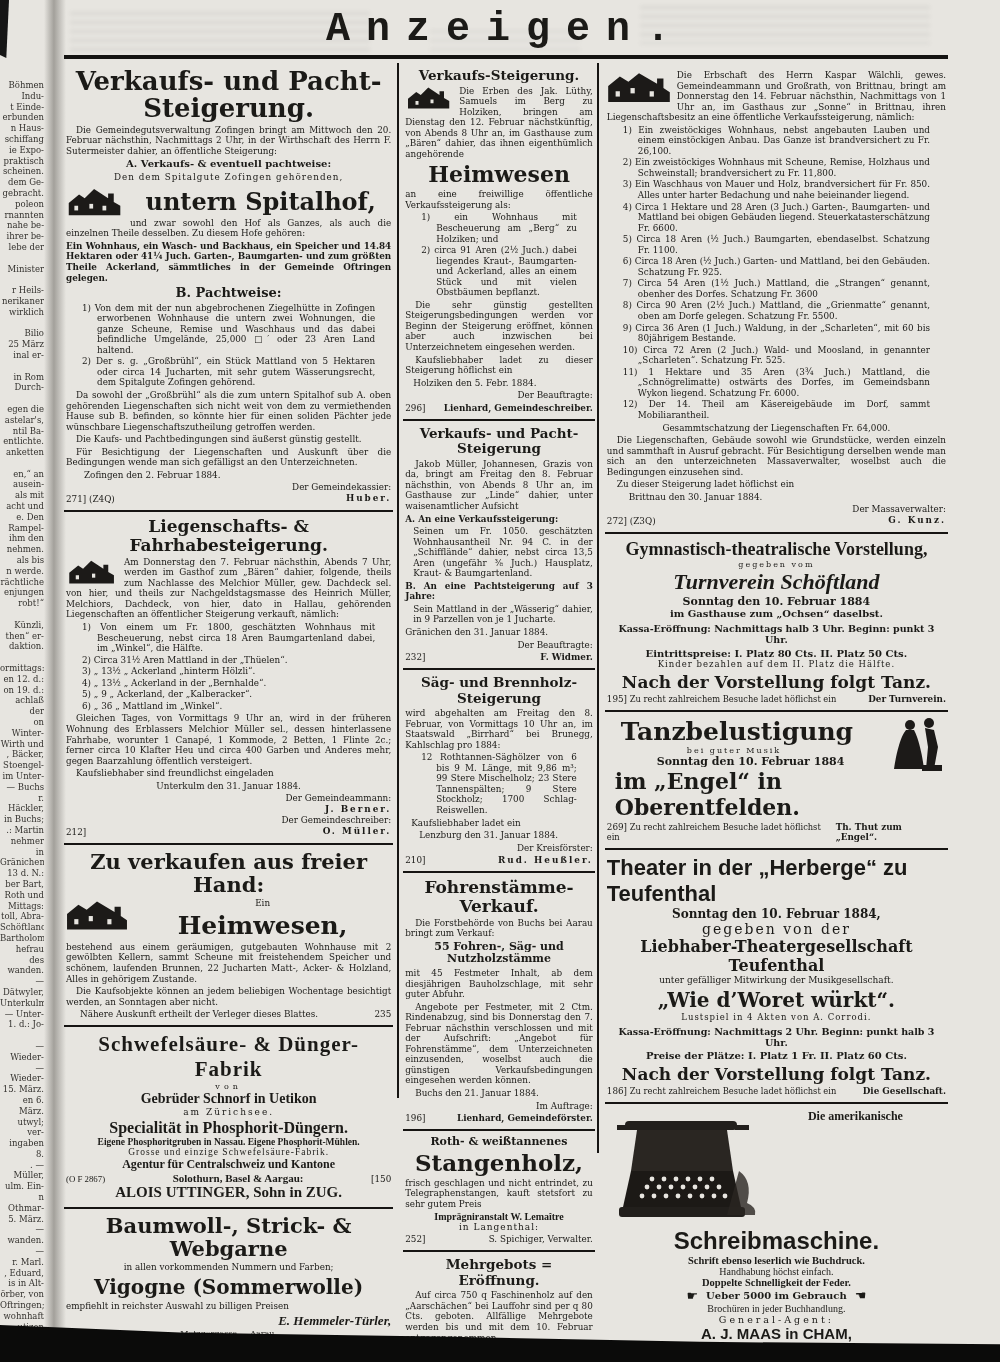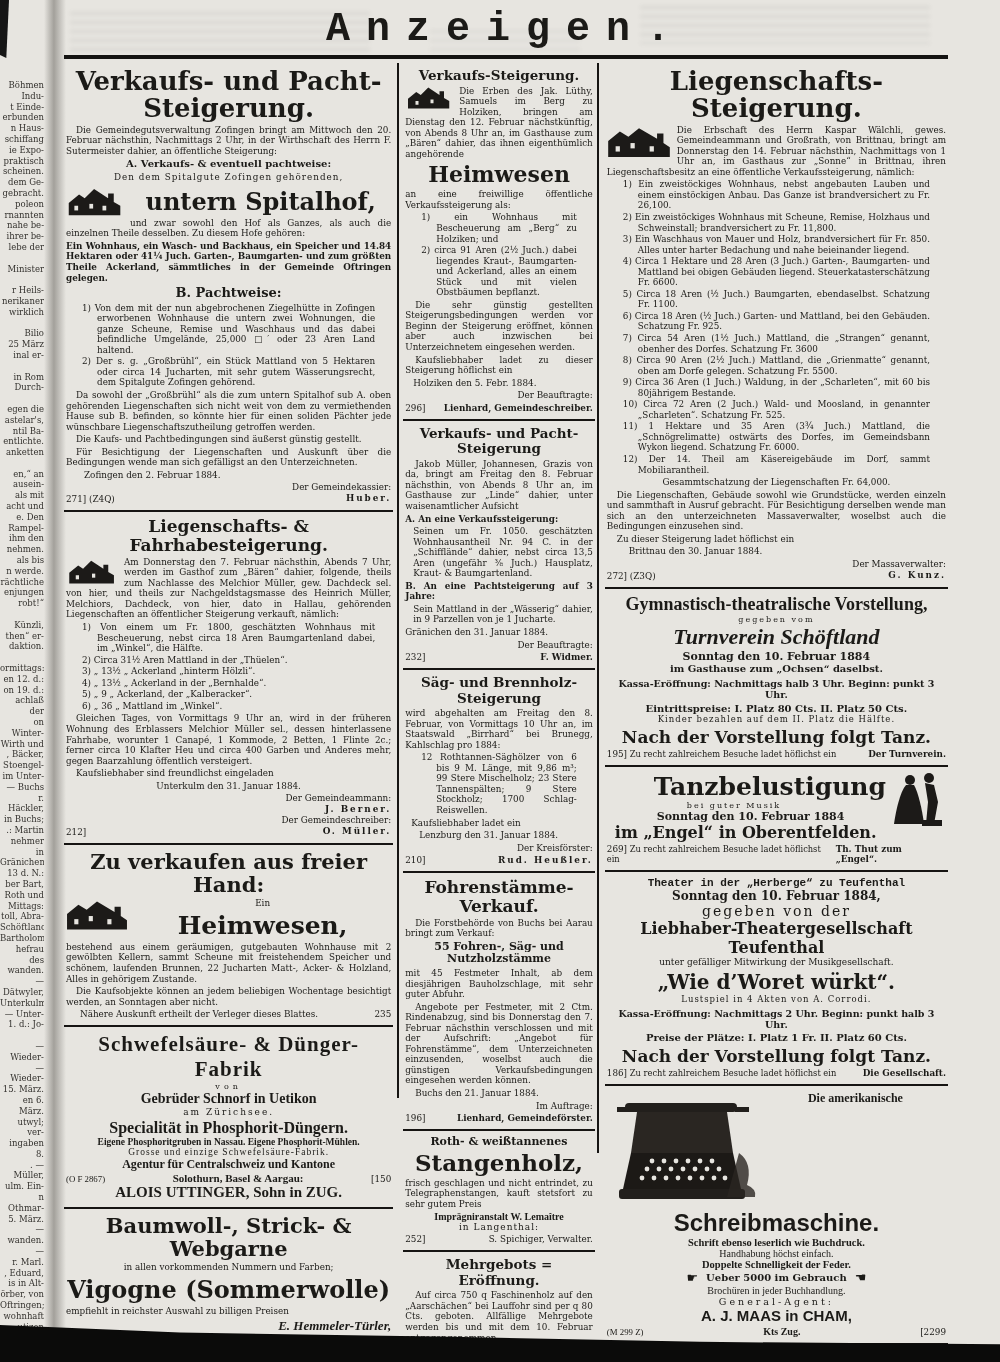--- a/index.html
+++ b/index.html
@@ -313,21 +313,21 @@
           <span class="ref antiqua">(O F 2867)</span>
           <span class="antiqua bold" style="font-size:11px">Solothurn, Basel &amp; Aargau:</span>
           <span class="ref">[150</span>
         </div>
         <div class="antiqua bold center" style="font-size:15px">ALOIS UTTINGER, Sohn in ZUG.</div>
       </section>
 
       <section class="ad">
         <div class="frak t22">Baumwoll-, Strick- &amp; Webgarne</div>
         <div class="body center">in allen vorkommenden Nummern und Farben;</div>
-        <div class="frak" style="font-size:24px;text-align:center">Vigogne (Sommerwolle)</div>
+        <div class="frak" style="font-size:20px;text-align:center">Vigogne (Sommerwolle)</div>
         <div class="body">empfiehlt in reichster Auswahl zu billigen Preisen</div>
         <div class="antiqua bold" style="font-size:13px;text-align:right;font-style:italic">E. Hemmeler-Türler,</div>
         <div class="center" style="font-size:8px">Metzgergasse — Aarau.</div>
         <div class="sign">
           <span><span class="hand">☛</span>
           <span class="bold uline" style="font-size:10.5px">Wiederverkäufer erhalten Rabatt.</span></span>
           <span class="ref">[100</span>
         </div>
       </section>
 
@@ -433,21 +433,20 @@
       <section class="ad last">
         <div class="frak t18">Für Holzhändler.</div>
         <p class="body"><span class="bold" style="font-size:9.5px">Leistungsfähige Lieferanten</span> <span>für eine größere Partie sauber geschälter</span></p>
 
       </section>
     </div>
 
     <div class="col col3">
 
       <section class="ad">
-        <div class="frak t28">Liegenschafts-Steigerung.</div>
         <span class="house">
           <svg width="64" height="34" viewBox="0 0 60 32">
               <path d="M1 30 L1 15 L12 6 L20 11 L30 3 L47 13 L47 8 L53 8 L53 17 L59 21 L59 30 Z" fill="#1c1a18"></path>
               <rect x="8" y="20" width="4" height="5" fill="#e7e5e0"></rect>
               <rect x="22" y="17" width="4" height="5" fill="#e7e5e0"></rect>
               <rect x="40" y="20" width="4" height="5" fill="#e7e5e0"></rect>
             </svg>
         </span>
         <p class="body">Die Erbschaft des Herrn Kaspar Wälchli, gewes. Gemeindeammann und Großrath, von Brittnau, bringt am Donnerstag den 14. Februar nächsthin, Nachmittags von 1 Uhr an, im Gasthaus zur „Sonne“ in Brittnau, ihren Liegenschaftsbesitz an eine öffentliche Verkaufssteigerung, nämlich:</p>
         <p class="li" style="clear:both">1) Ein zweistöckiges Wohnhaus, nebst angebauten Lauben und einem einstöckigen Anbau. Das Ganze ist brandversichert zu Fr. 26,100.</p>
@@ -494,32 +493,32 @@
       <section class="ad">
         <span class="dancers">
           <svg width="54" height="56" viewBox="0 0 54 56">
               <circle cx="18" cy="8" r="5" fill="#1c1a18"></circle>
               <circle cx="37" cy="6" r="5" fill="#1c1a18"></circle>
               <path d="M14 13 C8 20 4 38 2 52 L32 52 C30 36 26 20 22 13 Z" fill="#1c1a18"></path>
               <path d="M33 11 L42 13 L46 30 L42 52 L34 52 L36 30 Z" fill="#1c1a18"></path>
               <rect x="30" y="48" width="20" height="6" fill="#1c1a18"></rect>
             </svg>
         </span>
-        <div class="frak" style="font-size:25px;text-align:right;padding-left:14px">Tanzbelustigung</div>
+        <div class="frak" style="font-size:25px;text-align:left;padding-left:14px">Tanzbelustigung</div>
         <div style="font-size:8px;letter-spacing:2px;padding-left:80px">bei guter Musik</div>
         <div class="bold" style="font-size:11px;padding-left:50px">Sonntag den 10. Februar 1884</div>
-        <div class="frak" style="font-size:16px;padding-left:8px">im „Engel“ in Oberentfelden.</div>
+        <div class="frak" style="font-size:22px;padding-left:8px">im „Engel“ in Oberentfelden.</div>
         <div class="sign" style="clear:both">
           <span><span class="ref">269]</span> <span class="small">Zu recht zahlreichem Besuche ladet höflichst ein</span></span>
           <span class="bold">Th. Thut zum „Engel“.</span>
         </div>
       </section>
 
       <section class="ad">
-        <div class="bold" style="font-size:11px;text-align:center;font-family:Liberation Mono, monospace">Theater in der „Herberge“ zu Teufenthal</div>
+        <div class="bold" style="font-size:22px;font-family:Liberation Sans, sans-serif">Theater in der „Herberge“ zu Teufenthal</div>
         <div class="bold center" style="font-size:12px">Sonntag den 10. Februar 1884,</div>
         <div class="center" style="font-size:14px;letter-spacing:2px">gegeben von der</div>
         <div class="frak" style="font-size:16px;text-align:center">Liebhaber-Theatergesellschaft Teufenthal</div>
         <div class="center" style="font-size:9px">unter gefälliger Mitwirkung der Musikgesellschaft.</div>
         <div class="frak" style="font-size:20px;text-align:center;margin-top:3px">„Wie d’Woret würkt“.</div>
         <div class="center" style="font-size:8.5px;letter-spacing:1px">Lustspiel in 4 Akten von A. Corrodi.</div>
         <div class="center bold" style="font-size:9.5px;margin-top:4px">Kassa-Eröffnung: Nachmittags 2 Uhr.  Beginn: punkt halb 3 Uhr.</div>
         <div class="center bold" style="font-size:10px;margin-top:2px">Preise der Plätze: I. Platz 1 Fr.  II. Platz 60 Cts.</div>
         <div class="frak" style="font-size:17px;text-align:center;margin-top:3px">Nach der Vorstellung folgt Tanz.</div>
         <div class="sign">

